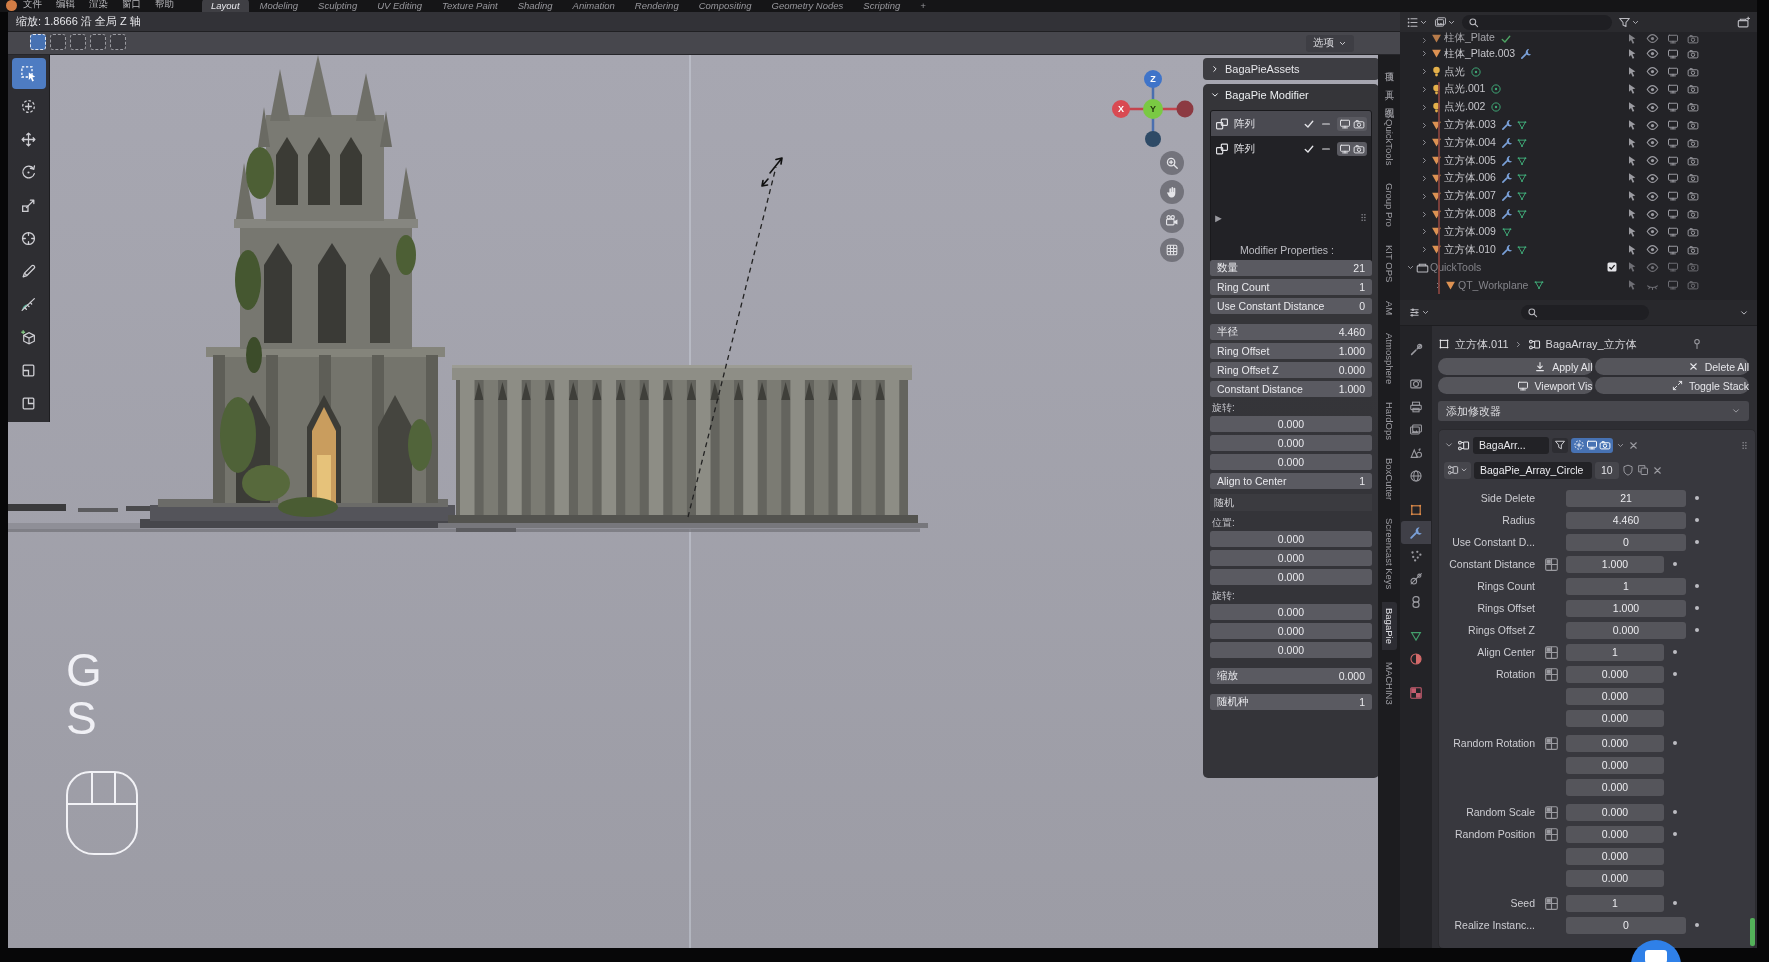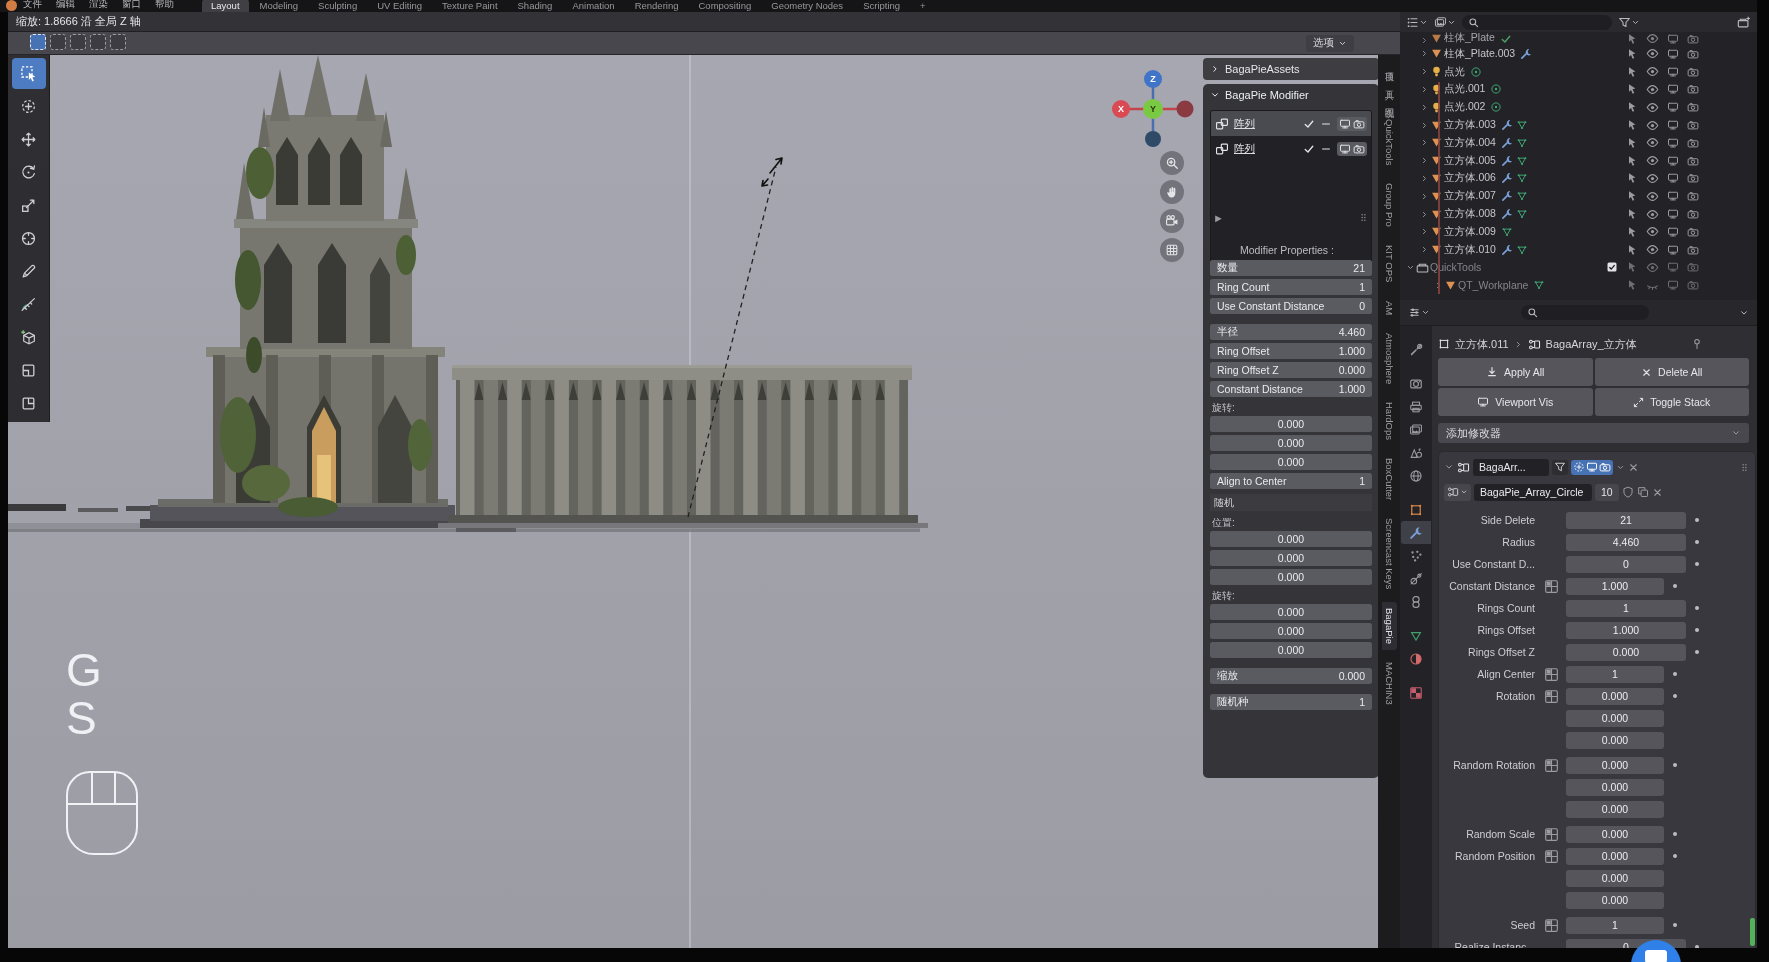--- a/index.html
+++ b/index.html
@@ -6,21 +6,21 @@
   *{box-sizing:border-box;font-family:"Liberation Sans","DejaVu Sans",sans-serif;}
   #frame{position:relative;width:1769px;height:962px;background:#09090a;overflow:hidden;font-size:11px;color:#c8c8cc;}
   .abs{position:absolute;}
   .icw{display:inline-flex;align-items:center;justify-content:center;}
   svg.ic{display:block;}
   
   #topbar{position:absolute;left:0;top:0;width:1769px;height:12px;background:#151517;display:flex;align-items:flex-end;color:#b9b9bd;font-size:9.5px;overflow:hidden;}
   #logo{width:11px;height:11px;border-radius:50%;background:#d37d45;margin:0 6px 1px 6px;flex:none;}
   #menus{display:flex;gap:14px;margin-right:28px;padding-bottom:1px;}
   #menus span{cursor:default;}
-  #wstabs{display:flex;gap:2px;align-items:flex-end;flex:1;}
+  #wstabs{display:flex;gap:2px;align-items:flex-end;flex:1;font-style:italic;}
   .wstab{padding:1px 9px;border-radius:4px 4px 0 0;color:#97979c;white-space:nowrap;}
   .wstab.active{background:#3f3f44;color:#e9e9ee;}
   .tb-sel{display:flex;align-items:center;gap:4px;color:#cfcfd4;margin-right:14px;padding-bottom:14px;white-space:nowrap;}
   
   #vp-header{position:absolute;left:8px;top:12px;width:1392px;height:20px;background:#323237;border-bottom:1px solid #202023;color:#e8e8ec;display:flex;align-items:center;padding-left:8px;font-size:11px;}
   #tool-settings{position:absolute;left:8px;top:32px;width:1392px;height:23px;background:#47474d;border-bottom:1px solid #26262a;display:flex;align-items:center;padding-left:22px;gap:4px;}
   .selmode{width:16px;height:16px;border-radius:3px;background:#3c3c42;border:1px dashed #9a9aa0;}
   .selmode.active{background:#4772b3;border-color:#dfe6f2;}
   #options-btn{position:absolute;right:46px;top:2.5px;height:17px;background:#3e3e44;border-radius:3px;color:#dcdce0;display:flex;align-items:center;gap:4px;padding:0 7px;font-size:10.5px;}
   
@@ -32,21 +32,21 @@
   .navbtn{position:absolute;width:24px;height:24px;border-radius:50%;background:rgba(84,84,92,.62);color:#e4e4e8;display:flex;align-items:center;justify-content:center;}
   
   .sckey{position:absolute;color:#f0f0f5;font-size:46px;font-weight:400;line-height:1;}
   #sc-mouse{position:absolute;width:72px;height:84px;border:2px solid #f2f2f6;border-radius:24px 24px 28px 28px;}
   #sc-mouse .vline{position:absolute;top:0;width:2px;height:30px;background:#f2f2f6;}
   #sc-mouse .hline{position:absolute;top:30px;left:0;width:100%;height:2px;background:#f2f2f6;}
   
   #bp-assets{position:absolute;left:1195px;top:3px;width:176px;height:22px;background:#3d3d42;border-radius:4px;display:flex;align-items:center;gap:5px;padding:0 7px;color:#e6e6ea;font-size:11px;}
   #bp-panel{position:absolute;left:1195px;top:29px;width:176px;height:694px;background:rgba(48,48,52,.96);border-radius:5px;color:#dcdce0;}
   #bp-head{height:22px;display:flex;align-items:center;gap:5px;padding:0 7px;font-size:11px;color:#eceff1;}
-  #bp-list{position:absolute;left:7px;right:7px;top:26px;height:162px;background:#222226;border:1px solid #1a1a1d;border-radius:3px;overflow:hidden;text-decoration:underline;}
+  #bp-list{position:absolute;left:7px;right:7px;top:26px;height:162px;background:#222226;border:1px solid #1a1a1d;border-radius:3px;overflow:hidden;}
   .bp-li{height:25px;display:flex;align-items:center;gap:5px;padding:0 4px;font-size:10.5px;color:#e2e2e6;}
   .bp-li.sel{background:#4a4a51;}
   .bp-li .grow{flex:1;}
   .bp-li .tgl{display:flex;gap:2px;background:#5a5a61;border-radius:3px;padding:1px 2px;}
   #bp-listfoot{position:absolute;left:10px;right:10px;top:128px;display:flex;justify-content:space-between;color:#9a9aa0;}
   #bp-propslabel{position:absolute;left:10px;top:160px;font-size:10.5px;color:#bcbcc2;margin-left:27px;}
   #bp-rows{position:absolute;left:7px;right:7px;top:176px;bottom:6px;display:flex;flex-direction:column;overflow:hidden;}
   .bp-f{height:16px;flex:none;margin-bottom:3px;background:#5a5a61;border-radius:2.5px;display:flex;align-items:center;padding:0 7px;font-size:10.5px;color:#eaeaee;}
   .bp-f .grow{flex:1;}
   .bp-v{justify-content:center;}
@@ -77,21 +77,21 @@
   #props{position:absolute;left:1400px;top:300px;width:357px;height:648px;background:#2e2e33;overflow:hidden;}
   #props-header{position:absolute;left:0;top:0;width:100%;height:26px;background:#28282c;border-bottom:1px solid #1d1d20;display:flex;align-items:center;gap:8px;padding:0 8px;color:#b9b9bf;}
   #prop-tabs{position:absolute;left:0;top:26px;width:32px;bottom:0;background:#232327;display:flex;flex-direction:column;align-items:center;padding-top:12px;}
   .ptab{width:30px;height:23px;display:flex;align-items:center;justify-content:center;flex:none;}
   .ptab.active{background:#404048;border-radius:3px 0 0 3px;}
   .ptab.gap{margin-top:11px;}
   #props-content{position:absolute;left:32px;top:26px;right:0;bottom:0;padding:6px 8px 0 6px;overflow:hidden;}
   #breadcrumb{display:flex;align-items:center;gap:5px;color:#d6d6da;height:24px;}
   #breadcrumb .pin{margin-left:auto;margin-right:46px;}
   .btnrow{display:flex;gap:2px;margin:2px 0;}
-  .pbtn{flex:1;height:28px;background:#55555b;border-radius:3px;display:flex;align-items:center;justify-content:center;gap:6px;color:#e6e6ea;font-size:10.5px;max-width:156px;}
+  .pbtn{flex:1;height:17px;background:#55555b;border-radius:9px;display:flex;align-items:center;justify-content:flex-end;gap:6px;color:#e6e6ea;font-size:10.5px;max-width:156px;}
   #addmod{margin:7px 0 8px;height:20px;background:#48484e;border-radius:3px;display:flex;align-items:center;padding:0 8px;color:#dcdce0;}
   #addmod .grow{flex:1;}
   #mod-block{background:#38383e;border:1px solid #2a2a2e;border-radius:5px;padding:4px 5px 10px;width:318px;}
   #mod-head{display:flex;align-items:center;gap:3px;height:22px;}
   #mod-name{width:76px;height:17px;background:#222226;border-radius:3px;color:#e8e8ec;display:flex;align-items:center;padding:0 6px;font-size:10.5px;}
   .mod-tgl-group{display:flex;gap:1px;background:#4772b3;border-radius:3px;padding:1.5px 2px;color:#fff;}
   .mod-tgl-dark{background:#2d2d32;border-radius:3px;padding:1.5px 2px;color:#cfcfd4;}
   #ng-row{display:flex;align-items:center;gap:3px;height:22px;margin:3px 0 8px;}
   #ng-btn{height:17px;background:#46464c;border-radius:3px;display:flex;align-items:center;padding:0 3px;gap:1px;color:#cfcfd4;}
   #ng-name{width:118px;height:17px;background:#222226;border-radius:3px;color:#ececf0;display:flex;align-items:center;padding:0 6px;font-size:10.5px;white-space:nowrap;}

